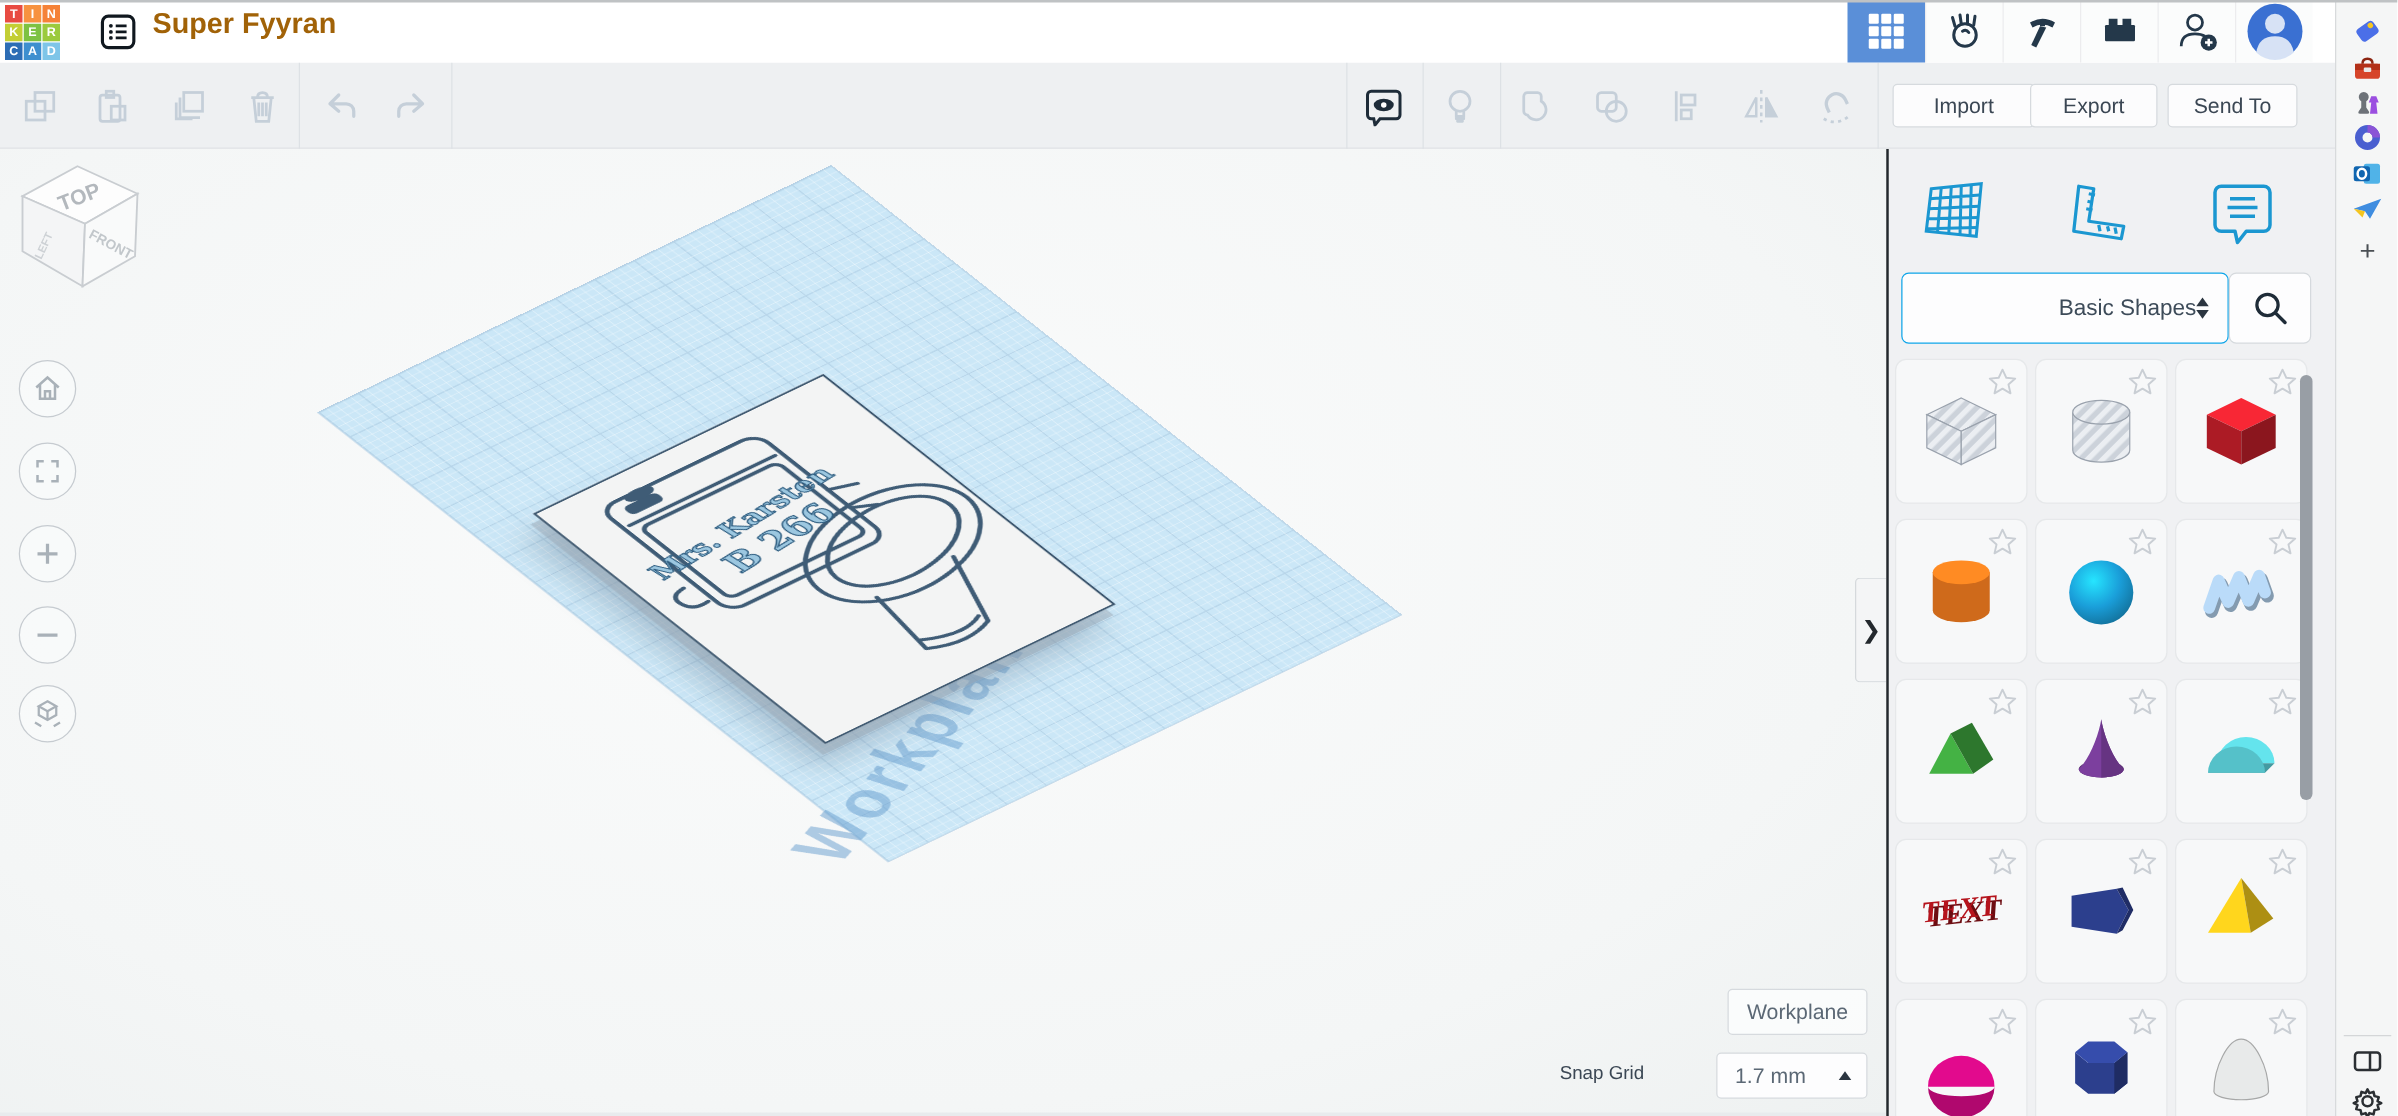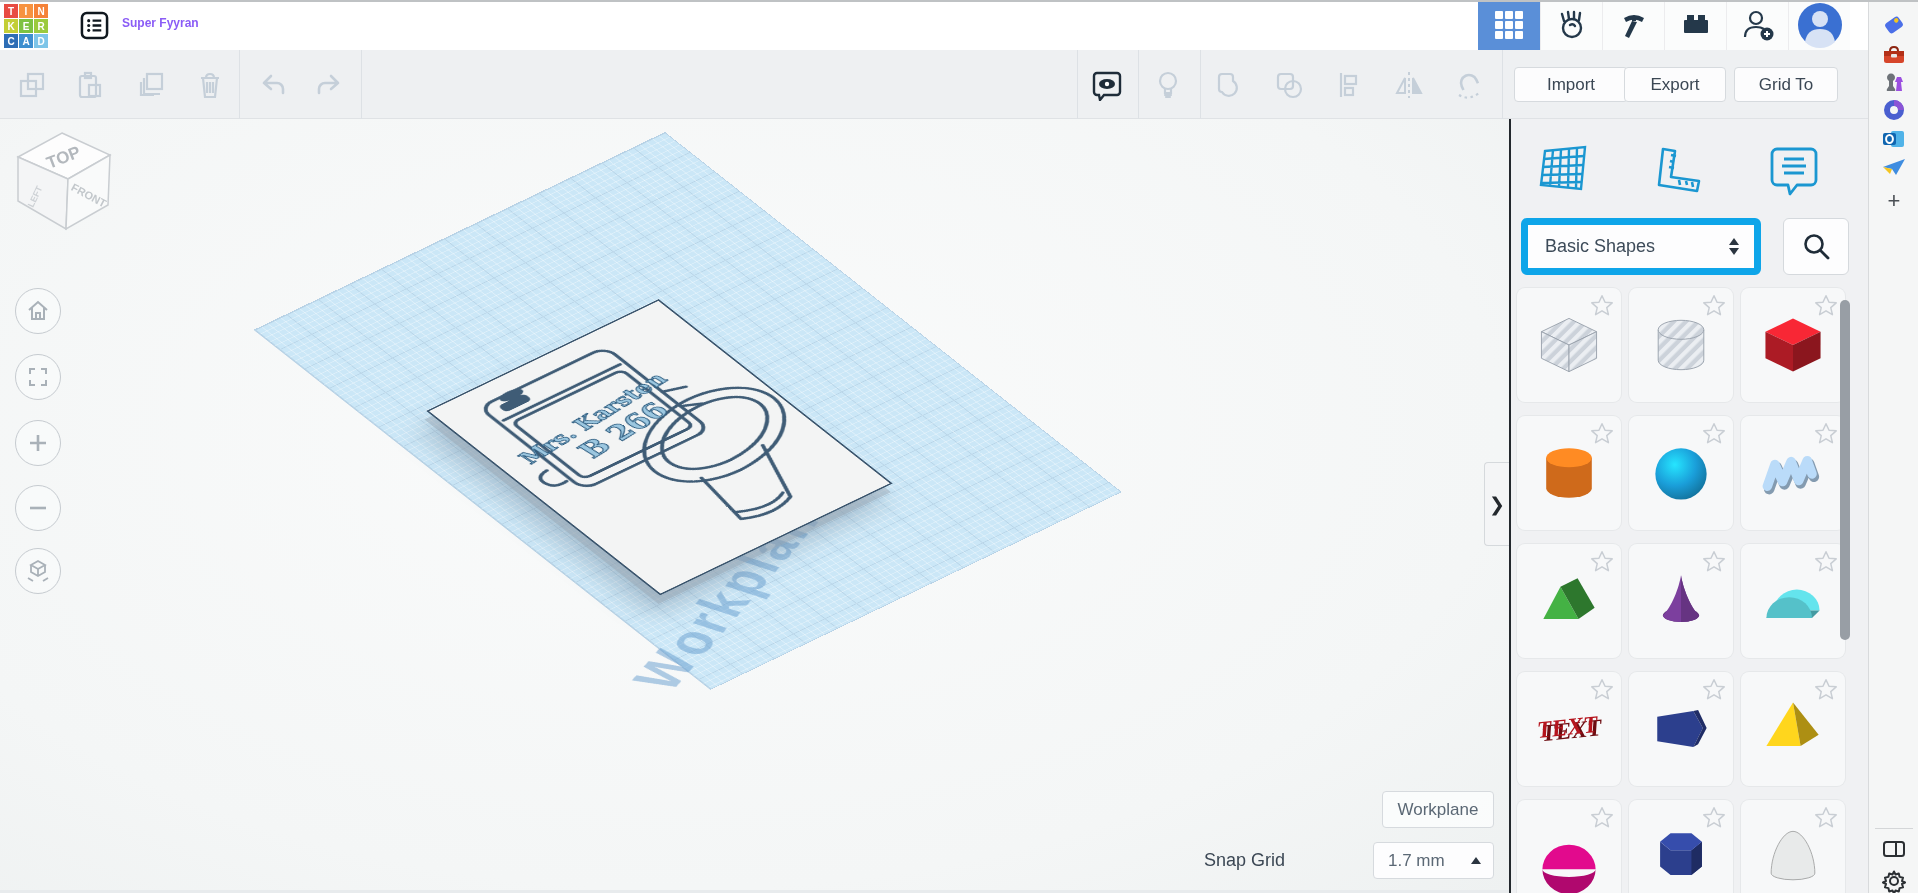--- a/index.html
+++ b/index.html
@@ -7,21 +7,21 @@
   #app { position:relative; width:1918px; height:893px; }
 
   
   #window-top-line { position:absolute; left:0; top:0; width:1918px; height:2px; background:#bfc2c4; z-index:60; }
 
   
   #titlebar { position:absolute; left:0; top:0; width:1868px; height:50px; background:#ffffff; z-index:50; }
   #logo-grid { position:absolute; left:4px; top:4px; width:44px; height:44px; display:grid; grid-template-columns:repeat(3,1fr); gap:1px; }
   .logo-cell { display:flex; align-items:center; justify-content:center; color:#fff; font-size:10px; font-weight:bold; }
   #design-menu-btn { position:absolute; left:80px; top:11px; width:29px; height:29px; background:none; border:none; cursor:pointer; }
-  #design-title { position:absolute; left:122px; top:16px; font-size:12px; font-weight:bold; color:#8b5cf6; }
+  #design-title { position:absolute; left:122px; top:5px; font-size:23px; font-weight:bold; color:#a16207; }
   .tb-tile { position:absolute; top:0; width:62px; height:50px; display:flex; align-items:center; justify-content:center; border-left:1px solid #ececee; background:#fbfcfc; }
   #tile-grid-view { background:#5a8fd8; border-left:none; }
 
   
   #edit-toolbar { position:absolute; left:0; top:50px; width:1868px; height:69px; background:#eef0f2; border-bottom:1px solid #dfe2e5; z-index:45; }
   .et-icon { position:absolute; top:19px; width:32px; height:32px; }
   .et-sep { position:absolute; top:0; width:1px; height:69px; background:#dde1e5; }
   .tb-btn { position:absolute; top:17px; height:35px; background:#fcfcfd; border:1px solid #d6dade; border-radius:4px; font-size:17px; color:#3b4754; font-family:"Liberation Sans",sans-serif; text-align:center; cursor:pointer; }
 
   
@@ -43,32 +43,32 @@
   #workplane-watermark { position:absolute; left:-60px; top:590px; font-size:64px; font-weight:bold; letter-spacing:4px;
     color:rgba(100,155,205,.5); transform:rotate(-24deg); white-space:nowrap; }
 
   #viewcube { position:absolute; left:10px; top:6px; }
   .nav-circle { position:absolute; left:15px; width:46px; height:46px; border-radius:50%; border:1.5px solid #c6cbd0; background:rgba(250,251,251,.6); display:flex; align-items:center; justify-content:center; cursor:pointer; }
 
   #collapse-tab { position:absolute; left:1484px; top:343px; width:25px; height:84px; background:#f4f5f6; border:1px solid #d5d9dc; border-right:none; border-radius:4px 0 0 4px; display:flex; align-items:center; justify-content:center; font-size:19px; color:#23282d; cursor:pointer; }
   #canvas-bottom-strip { position:absolute; left:0; bottom:0; width:1509px; height:3px; background:#e8ebed; }
 
   #settings-btn { position:absolute; left:1382px; top:672px; width:112px; height:37px; background:rgba(252,253,253,.85); border:1px solid #d6dade; border-radius:4px; font-size:17px; color:#5b6875; cursor:pointer; font-family:"Liberation Sans",sans-serif; }
-  #snap-grid-label { position:absolute; left:1204px; top:731px; width:155px; text-align:left; font-size:18px; color:#3b4754; }
+  #snap-grid-label { position:absolute; left:1204px; top:731px; width:155px; text-align:center; font-size:15px; color:#3b4754; }
   #snap-grid-select { position:absolute; left:1373px; top:723px; width:121px; height:37px; background:#fdfdfe; border:1px solid #d6dade; border-radius:4px; display:flex; align-items:center; cursor:pointer; }
   #snap-grid-select .val { flex:1; padding-left:14px; font-size:17px; color:#5b6875; }
   #snap-grid-select .up-arrow { width:0; height:0; border-left:5px solid transparent; border-right:5px solid transparent; border-bottom:7px solid #2b3540; margin-right:12px; }
 
   
   #panel-divider { position:absolute; left:1509px; top:119px; width:2px; height:774px; background:#23282d; z-index:40; }
 
   
   #side-panel { position:absolute; left:1511px; top:119px; width:357px; height:774px; background:#f0f1f3; overflow:hidden; }
   .panel-head-icon { position:absolute; top:24px; width:54px; height:54px; cursor:pointer; }
-  #category-dropdown { position:absolute; left:10px; top:99px; width:240px; height:57px; background:#fdfdfe; border:7px solid #0ea5e9; border-radius:6px; display:flex; align-items:center; cursor:pointer; }
+  #category-dropdown { position:absolute; left:10px; top:99px; width:262px; height:57px; background:#fdfdfe; border:1px solid #0ea5e9; border-radius:6px; display:flex; align-items:center; cursor:pointer;text-align:right; }
   #category-dropdown .val { flex:1; padding-left:17px; font-size:18px; color:#3d4b59; }
   .updown { display:flex; flex-direction:column; gap:3px; margin-right:15px; }
   .updown i { width:0; height:0; border-left:5px solid transparent; border-right:5px solid transparent; }
   .updown .u { border-bottom:7px solid #2b3540; }
   .updown .d { border-top:7px solid #2b3540; }
   #search-btn { position:absolute; left:272px; top:99px; width:66px; height:57px; background:#fdfdfe; border:1px solid #d5d9dd; border-radius:6px; display:flex; align-items:center; justify-content:center; cursor:pointer; }
   #shape-grid { position:absolute; left:0; top:169px; width:340px; }
   .tile { position:absolute; width:104px; height:114px; background:#f7f8f9; border-radius:8px; box-shadow:0 0 0 1px #e6e8ea; cursor:pointer; }
   .tile .shape { position:absolute; left:14px; top:19px; width:76px; height:76px; }
   .tile .star { position:absolute; right:6px; top:5px; width:26px; height:26px; }
@@ -247,21 +247,21 @@
     <svg class="et-icon" style="left:1453px" viewBox="0 0 32 32">
         <g fill="none" stroke="#c5cfd9" stroke-width="2.6">
           <path d="M8 14 a8 8 0 0 1 16 0 l0 4 m-16 -4 l0 4" transform="rotate(-25 16 14)"></path>
           <path d="M6 26 q10 6 20 -2" stroke-dasharray="2.5 3.5" stroke-width="2.2"></path>
         </g>
       </svg>
     <div class="et-sep" style="left:1502px"></div>
 
     <button class="tb-btn" style="left:1514px; width:114px">Import</button>
     <button class="tb-btn" style="left:1624px; width:102px">Export</button>
-    <button class="tb-btn" style="left:1734px; width:104px">Grid To</button>
+    <button class="tb-btn" style="left:1734px; width:104px">Send To</button>
   </div>
 
   <div id="canvas">
     <div id="workplane">
       <div id="workplane-watermark">Workplane</div>
       <div id="plate">
         <svg viewBox="0 0 295 380">
           <g stroke="#3f5c76" stroke-width="4" fill="none" stroke-linejoin="round" stroke-linecap="round">
             <path d="M34 150 q-18 2 -14 17 q3 12 19 9"></path>
             <rect x="44" y="26" width="162" height="172" rx="16"></rect>

